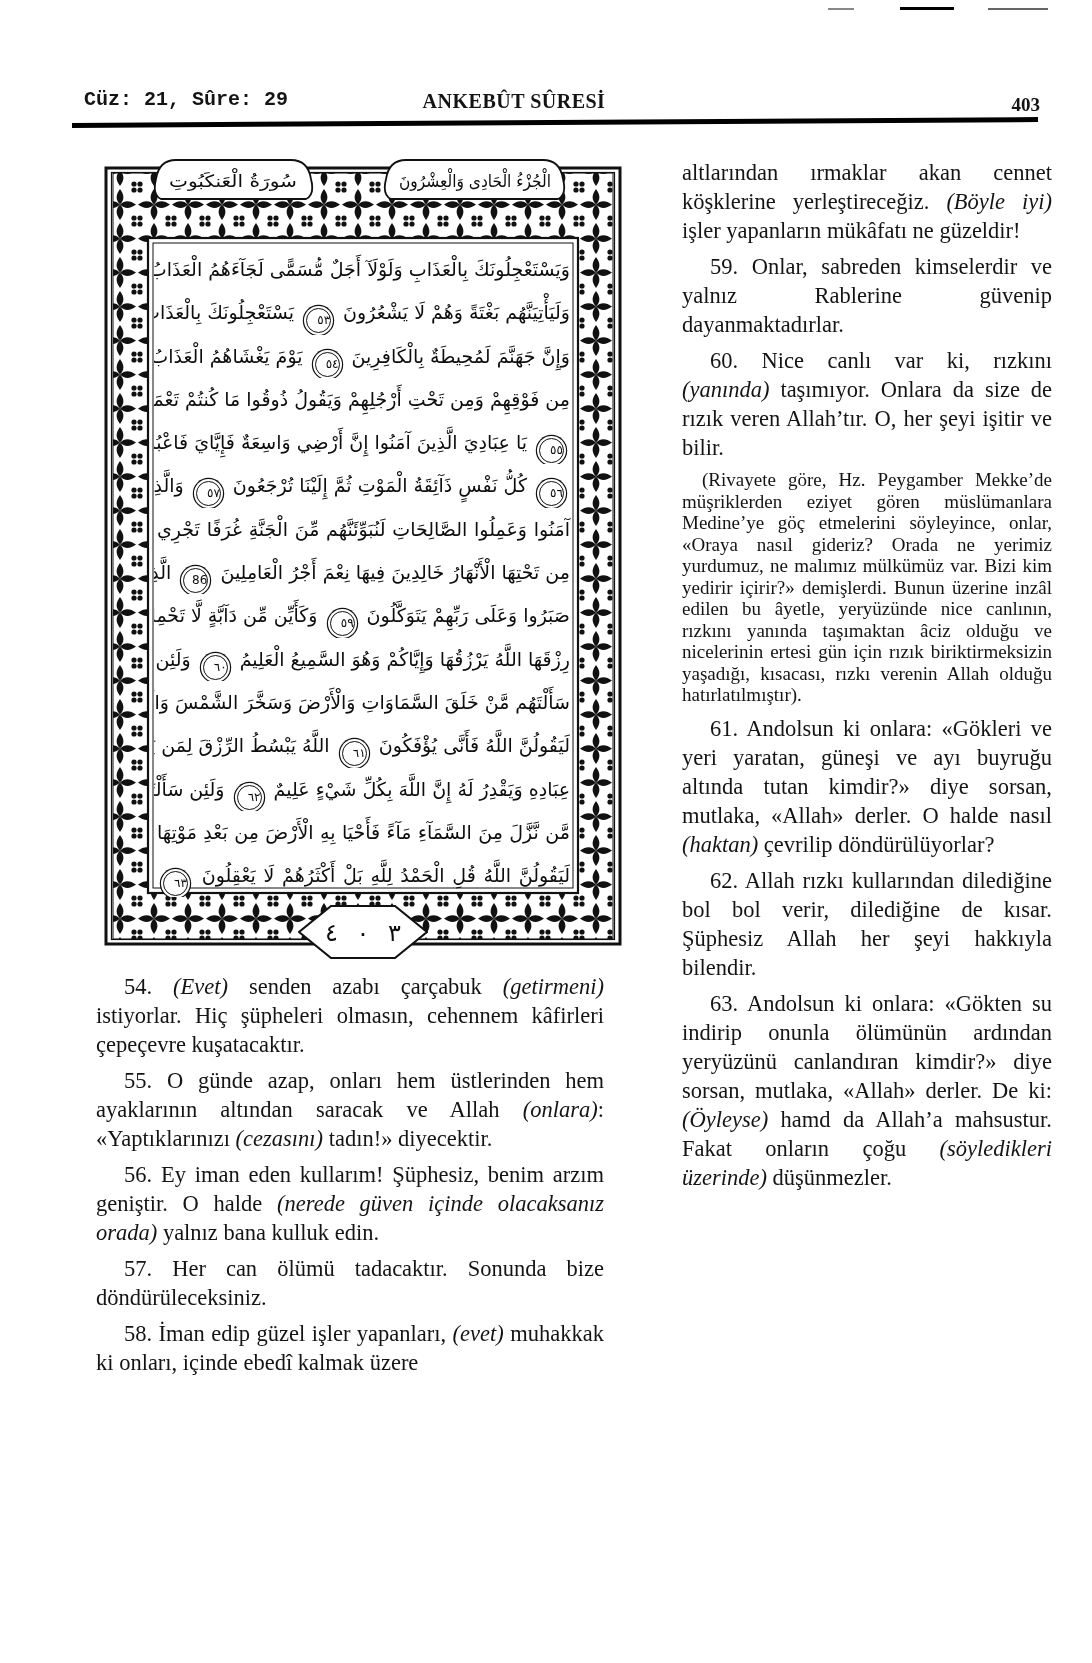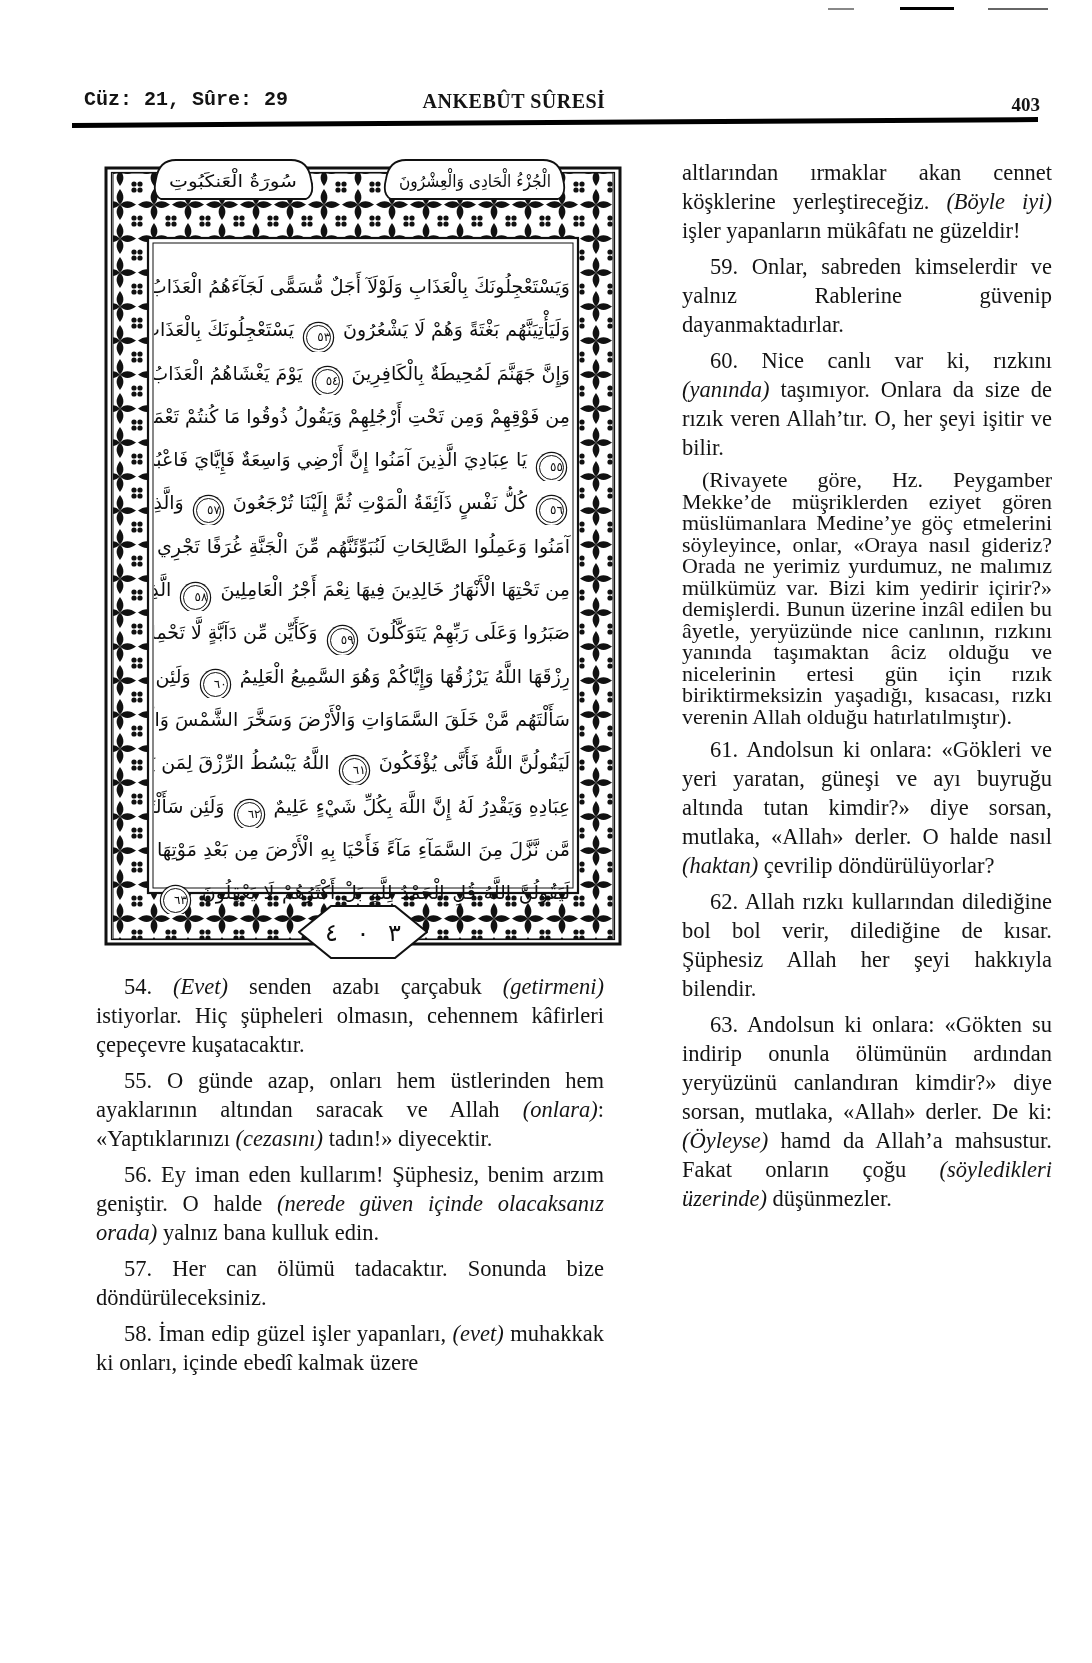--- a/index.html
+++ b/index.html
@@ -10,36 +10,36 @@
   
   .hdr-left{position:absolute;left:84px;top:88px;font-size:20px;font-weight:bold;font-family:Liberation Mono, monospace;}
   .hdr-center{position:absolute;left:0;right:64px;top:90px;text-align:center;font-size:20px;
               font-weight:bold;letter-spacing:.5px;}
   .hdr-right{position:absolute;right:52px;top:94px;font-size:19px;font-weight:bold;}
   .hdr-rule{position:absolute;left:72px;top:120px;width:966px;height:5px;background:#000;
             transform:rotate(-0.35deg);}
   
   .frame{position:absolute;left:103px;top:153px;width:520px;height:812px;}
   .frame svg{position:absolute;left:0;top:0;}
-  .qtext{position:absolute;left:51px;top:112px;width:419px;height:650px;}
+  .qtext{position:absolute;left:51px;top:95px;width:419px;height:650px;}
   .qline{height:43.3px;line-height:43.3px;direction:rtl;unicode-bidi:embed;
          font-family:"DejaVu Sans",sans-serif;font-size:19px;color:#0d0d0d;
          text-align:justify;text-align-last:justify;white-space:nowrap;overflow:hidden;
          padding:0 3px;}
   .aya{display:inline-block;width:23px;height:23px;line-height:22px;border:1.3px solid #111;
        border-radius:50%;box-shadow:0 0 0 2px #fff,0 0 0 3.2px #111;font-size:12px;
        text-align:right;vertical-align:-5px;margin:0 6px;background:#fff;}
   
   .col{position:absolute;}
   .col-right{left:658px;top:158px;width:370px;margin-left:24px;}
   .col-left{left:96px;top:972px;width:508px;}
   p.verse{font-size:22.5px;line-height:29px;text-align:justify;text-indent:28px;
           margin:0 0 7px 0;}
   p.noindent{text-indent:0;}
-  p.note{font-size:22px;line-height:21.5px;text-align:justify;text-indent:20px;
+  p.note{font-size:19px;line-height:21.5px;text-align:justify;text-indent:20px;
          margin:2px 0 8px 0;}
   .it{font-style:italic;}
   svg text{font-family:"DejaVu Sans",sans-serif;fill:#0d0d0d;}
 </style>
 </head>
 <body>
 
 <div class="page">
 
   <div class="dash" style="left:828px;top:8px;width:26px;height:2px;background:#888;"></div>
@@ -85,21 +85,21 @@
     </svg>
 
     <div class="qtext">
         <div class="qline">وَيَسْتَعْجِلُونَكَ بِالْعَذَابِ وَلَوْلَآ أَجَلٌ مُّسَمًّى لَجَآءَهُمُ الْعَذَابُ</div>
         <div class="qline">وَلَيَأْتِيَنَّهُم بَغْتَةً وَهُمْ لَا يَشْعُرُونَ <span class="aya">٥٣</span> يَسْتَعْجِلُونَكَ بِالْعَذَابِ</div>
         <div class="qline">وَإِنَّ جَهَنَّمَ لَمُحِيطَةٌ بِالْكَافِرِينَ <span class="aya">٥٤</span> يَوْمَ يَغْشَاهُمُ الْعَذَابُ</div>
         <div class="qline">مِن فَوْقِهِمْ وَمِن تَحْتِ أَرْجُلِهِمْ وَيَقُولُ ذُوقُوا مَا كُنتُمْ تَعْمَلُونَ</div>
         <div class="qline"><span class="aya">٥٥</span> يَا عِبَادِيَ الَّذِينَ آمَنُوا إِنَّ أَرْضِي وَاسِعَةٌ فَإِيَّايَ فَاعْبُدُونِ</div>
         <div class="qline"><span class="aya">٥٦</span> كُلُّ نَفْسٍ ذَآئِقَةُ الْمَوْتِ ثُمَّ إِلَيْنَا تُرْجَعُونَ <span class="aya">٥٧</span> وَالَّذِينَ</div>
         <div class="qline">آمَنُوا وَعَمِلُوا الصَّالِحَاتِ لَنُبَوِّئَنَّهُم مِّنَ الْجَنَّةِ غُرَفًا تَجْرِي</div>
-        <div class="qline">مِن تَحْتِهَا الْأَنْهَارُ خَالِدِينَ فِيهَا نِعْمَ أَجْرُ الْعَامِلِينَ <span class="aya">٥٨</span> الَّذِينَ</div>
+        <div class="qline">مِن تَحْتِهَا الْأَنْهَارُ خَالِدِينَ فِيهَا نِعْمَ أَجْرُ الْعَامِلِينَ <span class="aya">86</span> الَّذِينَ</div>
         <div class="qline">صَبَرُوا وَعَلَى رَبِّهِمْ يَتَوَكَّلُونَ <span class="aya">٥٩</span> وَكَأَيِّن مِّن دَآبَّةٍ لَّا تَحْمِلُ</div>
         <div class="qline">رِزْقَهَا اللَّهُ يَرْزُقُهَا وَإِيَّاكُمْ وَهُوَ السَّمِيعُ الْعَلِيمُ <span class="aya">٦٠</span> وَلَئِن</div>
         <div class="qline">سَأَلْتَهُم مَّنْ خَلَقَ السَّمَاوَاتِ وَالْأَرْضَ وَسَخَّرَ الشَّمْسَ وَالْقَمَرَ</div>
         <div class="qline">لَيَقُولُنَّ اللَّهُ فَأَنَّى يُؤْفَكُونَ <span class="aya">٦١</span> اللَّهُ يَبْسُطُ الرِّزْقَ لِمَن يَشَآءُ مِنْ</div>
         <div class="qline">عِبَادِهِ وَيَقْدِرُ لَهُ إِنَّ اللَّهَ بِكُلِّ شَيْءٍ عَلِيمٌ <span class="aya">٦٢</span> وَلَئِن سَأَلْتَهُم</div>
         <div class="qline">مَّن نَّزَّلَ مِنَ السَّمَآءِ مَآءً فَأَحْيَا بِهِ الْأَرْضَ مِن بَعْدِ مَوْتِهَا</div>
         <div class="qline">لَيَقُولُنَّ اللَّهُ قُلِ الْحَمْدُ لِلَّهِ بَلْ أَكْثَرُهُمْ لَا يَعْقِلُونَ <span class="aya">٦٣</span></div>
       </div>
   </div>
 

